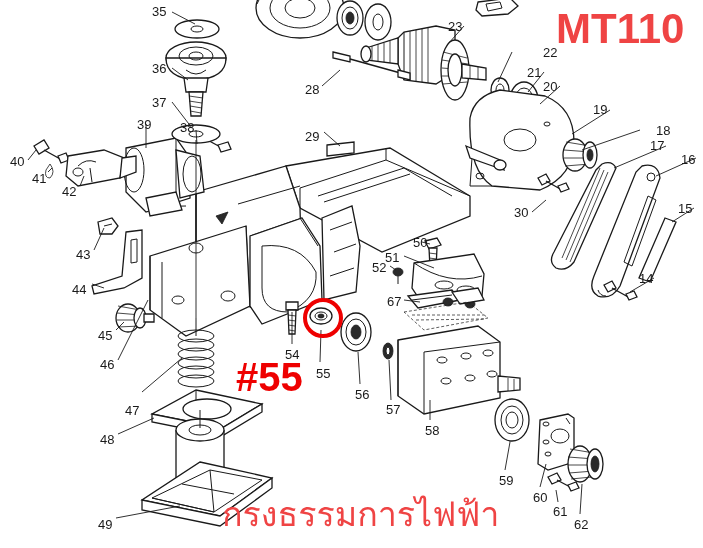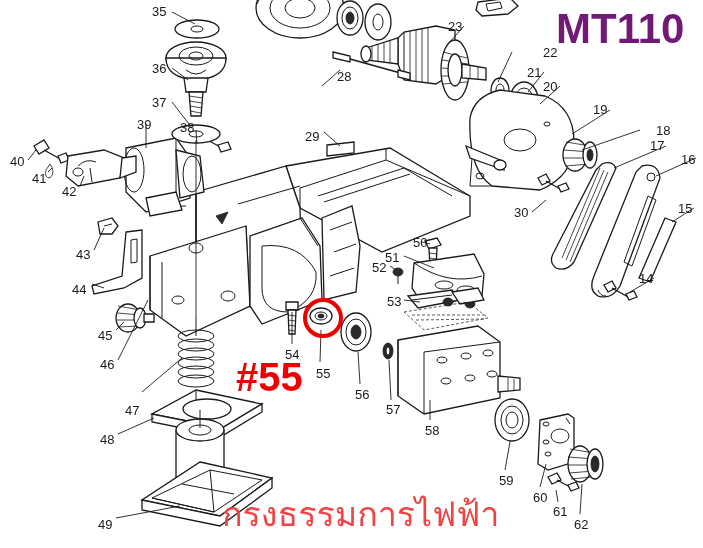--- a/index.html
+++ b/index.html
@@ -31,21 +31,21 @@
     white-space: nowrap;
     user-select: none;
   }
   #model-code {
     position: absolute;
     left: 556px;
     top: 8px;
     font-family: "Liberation Sans", sans-serif;
     font-size: 42px;
     font-weight: bold;
-    color: #701a75;
+    color: #ef4444;
     letter-spacing: 0px;
     line-height: 1;
     white-space: nowrap;
   }
   #highlight-label {
     position: absolute;
     left: 236px;
     top: 357px;
     font-family: "Liberation Sans", sans-serif;
     font-size: 40px;
@@ -532,36 +532,36 @@
       <div class="callout-num" style="left: 32px; top: 172px;">41</div>
       <div class="callout-num" style="left: 62px; top: 185px;">42</div>
       <div class="callout-num" style="left: 76px; top: 248px;">43</div>
       <div class="callout-num" style="left: 72px; top: 283px;">44</div>
       <div class="callout-num" style="left: 98px; top: 329px;">45</div>
       <div class="callout-num" style="left: 100px; top: 358px;">46</div>
       <div class="callout-num" style="left: 125px; top: 404px;">47</div>
       <div class="callout-num" style="left: 100px; top: 433px;">48</div>
       <div class="callout-num" style="left: 98px; top: 518px;">49</div>
       <div class="callout-num" style="left: 305px; top: 130px;">29</div>
-      <div class="callout-num" style="left: 305px; top: 70px; margin-left: 32px;">28</div>
+      <div class="callout-num" style="left: 305px; top: 83px;">28</div>
       <div class="callout-num" style="left: 448px; top: 20px;">23</div>
       <div class="callout-num" style="left: 495px; top: 46px; margin-left: 48px;">22</div>
       <div class="callout-num" style="left: 527px; top: 66px;">21</div>
       <div class="callout-num" style="left: 543px; top: 80px;">20</div>
       <div class="callout-num" style="left: 593px; top: 103px;">19</div>
       <div class="callout-num" style="left: 656px; top: 124px;">18</div>
       <div class="callout-num" style="left: 650px; top: 139px;">17</div>
       <div class="callout-num" style="left: 681px; top: 153px;">16</div>
       <div class="callout-num" style="left: 678px; top: 202px;">15</div>
       <div class="callout-num" style="left: 639px; top: 272px;">14</div>
       <div class="callout-num" style="left: 514px; top: 206px;">30</div>
       <div class="callout-num" style="left: 405px; top: 236px; padding-left: 8px;">50</div>
       <div class="callout-num" style="left: 385px; top: 251px;">51</div>
       <div class="callout-num" style="left: 372px; top: 261px;">52</div>
-      <div class="callout-num" style="left: 387px; top: 295px;">53</div>
+      <div class="callout-num" style="left: 387px; top: 295px;">67</div>
       <div class="callout-num" style="left: 285px; top: 348px;">54</div>
       <div class="callout-num" style="left: 316px; top: 367px;">55</div>
       <div class="callout-num" style="left: 355px; top: 388px;">56</div>
       <div class="callout-num" style="left: 386px; top: 403px;">57</div>
       <div class="callout-num" style="left: 425px; top: 424px;">58</div>
       <div class="callout-num" style="left: 499px; top: 474px;">59</div>
       <div class="callout-num" style="left: 533px; top: 491px;">60</div>
       <div class="callout-num" style="left: 553px; top: 505px;">61</div>
       <div class="callout-num" style="left: 574px; top: 518px;">62</div>
     </div>

